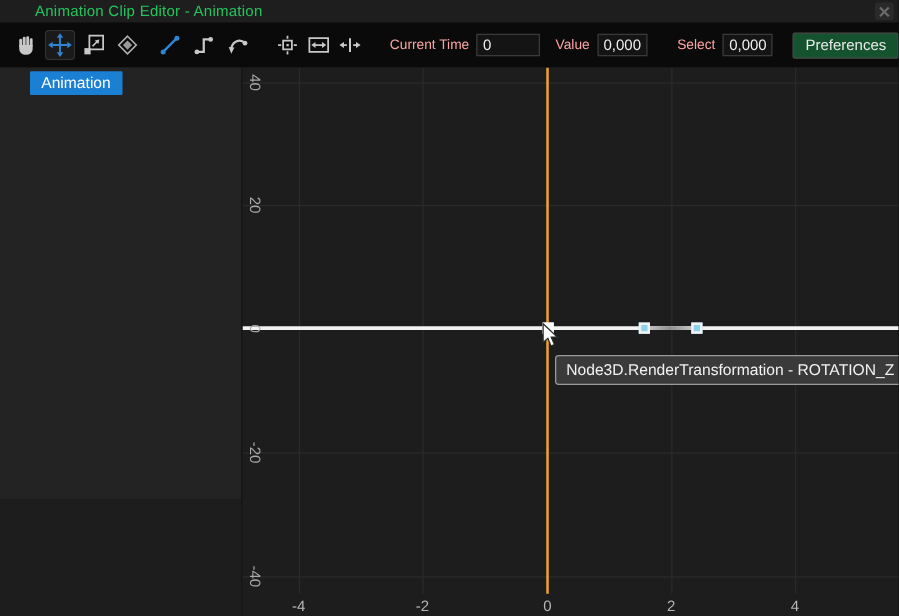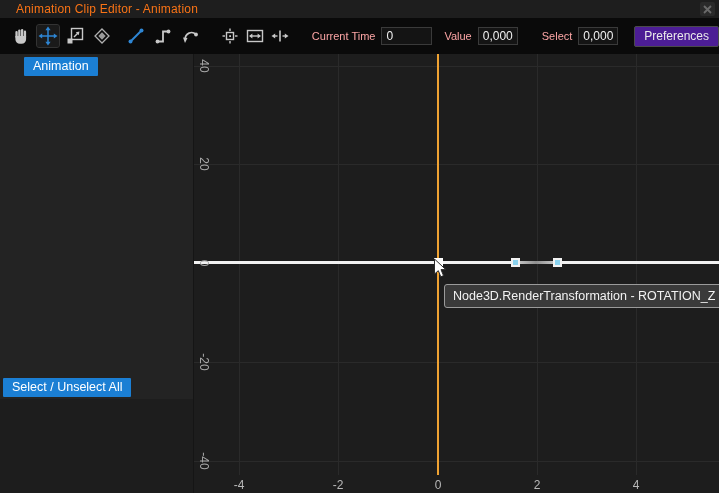--- a/index.html
+++ b/index.html
@@ -7,39 +7,39 @@
   body { font-family:"Liberation Sans", sans-serif; }
   #window {
     position:relative; width:719px; height:493px; overflow:hidden;
     background:#1d1d1d; color:#e8e8e8; font-size:12px;
   }
   
   #titlebar {
     position:absolute; left:0; top:0; width:719px; height:18px;
     background:#1e1e1e; display:flex; align-items:center;
   }
-  #titlebar .title { margin-left:16px; color:#f97316; font-size:12px; letter-spacing:.2px; }
+  #titlebar .title { margin-left:28px; color:#22c55e; font-size:12px; letter-spacing:.2px; }
   #close-btn {
     position:absolute; right:4px; top:2px; width:15px; height:14px;
     background:#2a2a2a; border-radius:2px; display:flex; align-items:center; justify-content:center;
   }
   
   #toolbar {
     position:absolute; left:0; top:18px; width:719px; height:36px;
     background:#0a0a0a; display:flex; align-items:center; padding-left:10px;
   }
   .tbtn { width:22px; height:22px; display:flex; align-items:center; justify-content:center; border-radius:2px; }
   .tbtn.active { background:#1a1a1a; outline:1px solid #333; }
   .tlabel { color:#fca5a5; font-size:11px; white-space:nowrap; }
   .tinput {
     height:18px; background:#141414; border:1px solid #3a3a3a; color:#f0f0f0;
     font-family:"Liberation Sans", sans-serif; font-size:12px; padding:0 4px; outline:none;
   }
   .prefs {
-    height:21px; background:#4c1d95; border:1px solid #4a4a4a; border-radius:2px;
+    height:21px; background:#14532d; border:1px solid #4a4a4a; border-radius:2px;
     color:#eaeaea; font-family:"Liberation Sans", sans-serif; font-size:12px; padding:0 9px;
   }
   
   #left-panel {
     position:absolute; left:0; top:54px; width:193px; height:345px; background:#232323;
   }
   .blue-btn {
     position:absolute; height:19px; background:#1b7fd4; color:#fff; border:none;
     font-family:"Liberation Sans", sans-serif; font-size:12.5px; padding:0 9px; line-height:19px;
     border-radius:1px; white-space:nowrap;
@@ -178,21 +178,20 @@
     <input class="tinput" style="margin-left: 6px; width: 51px;" value="0">
     <span class="tlabel" style="margin-left:12px">Value</span>
     <input class="tinput" style="margin-left: 6px; width: 40px;" value="0,000">
     <span class="tlabel" style="margin-left:24px">Select</span>
     <input class="tinput" style="margin-left: 6px; width: 40px;" value="0,000">
     <button class="prefs" style="margin-left:16px">Preferences</button>
   </div>
 
   <div id="left-panel">
     <button class="blue-btn" id="animation-tab">Animation</button>
-    <button class="blue-btn" id="select-all-btn">Select / Unselect All</button>
   </div>
 
   <div id="graph">
 
     <div class="vgrid" style="left:45px"></div>
     <div class="vgrid" style="left:144px"></div>
     <div class="vgrid" style="left:244px"></div>
     <div class="vgrid" style="left:343px"></div>
     <div class="vgrid" style="left:442px"></div>
 

